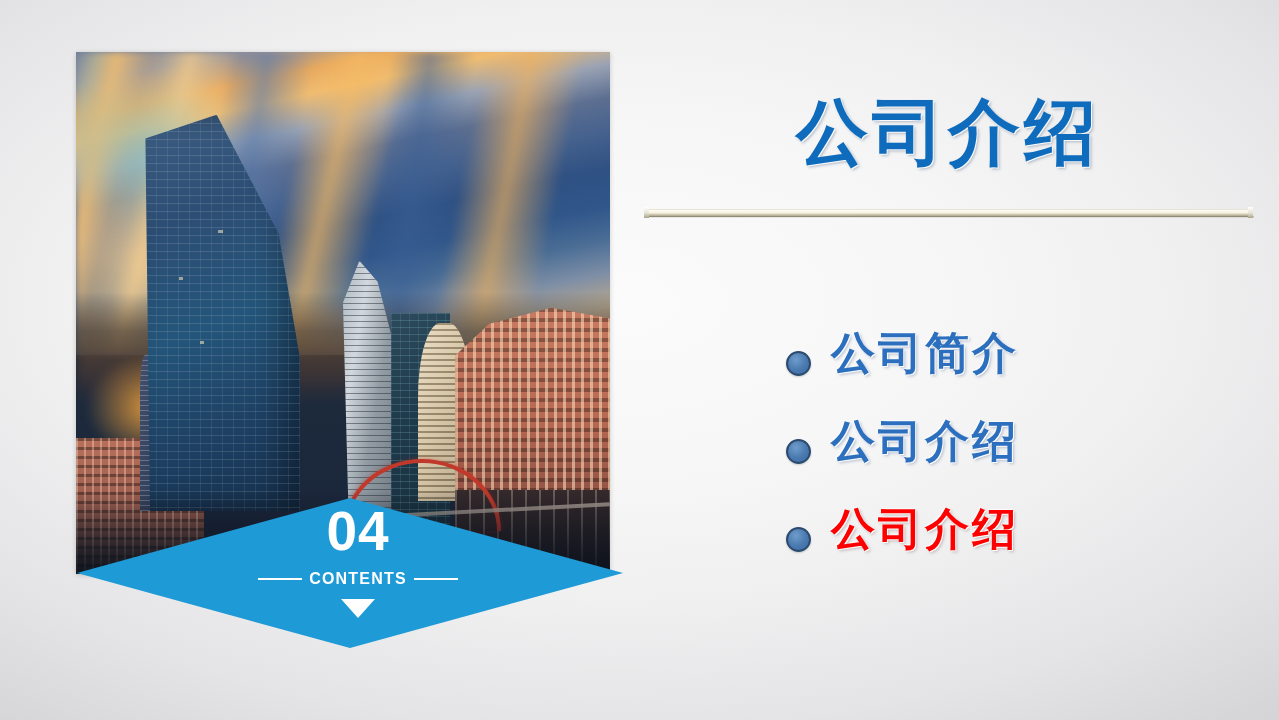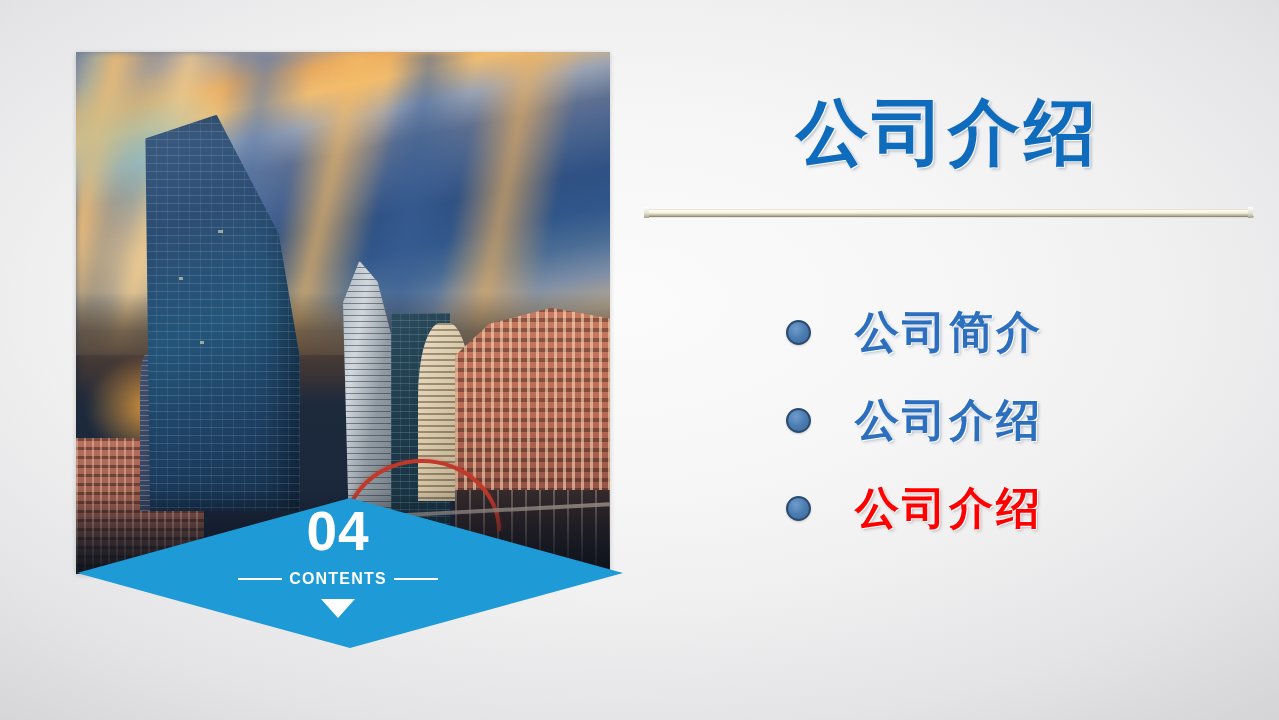--- a/index.html
+++ b/index.html
@@ -276,21 +276,21 @@
     position: absolute;
     left: 77px;
     top: 498px;
     width: 546px;
     height: 150px;
     background: #1e9ad6;
     clip-path: polygon(0% 50%, 50% 0%, 100% 50%, 50% 100%);
   }
   .diamond-content {
     position: absolute;
-    left: 65px;
+    left: 85px;
     top: 498px;
     width: 546px;
     height: 150px;
     pointer-events: none;
   }
   .contents-number {
     position: absolute;
     left: 0; right: 0;
     top: 6px;
     text-align: center;
@@ -379,22 +379,22 @@
   .divider-cap-r { right: -1px; }
 
   .bullet-list {
     position: absolute;
     left: 786px;
     top: 288px;
     width: 420px;
   }
   .bullet-row {
     display: flex;
-    align-items: center;
-    gap: 44px;
+    align-items: flex-end;
+    gap: 20px;
     height: 88px;
   }
   .bullet-dot {
     flex: 0 0 auto;
     width: 25px;
     height: 25px;
     border-radius: 50%;
     background: radial-gradient(circle at 38% 32%, #6f9ccb 0%, #4a7ab0 52%, #3c6a9e 100%);
     border: 2px solid #2b4a6e;
     box-sizing: border-box;

